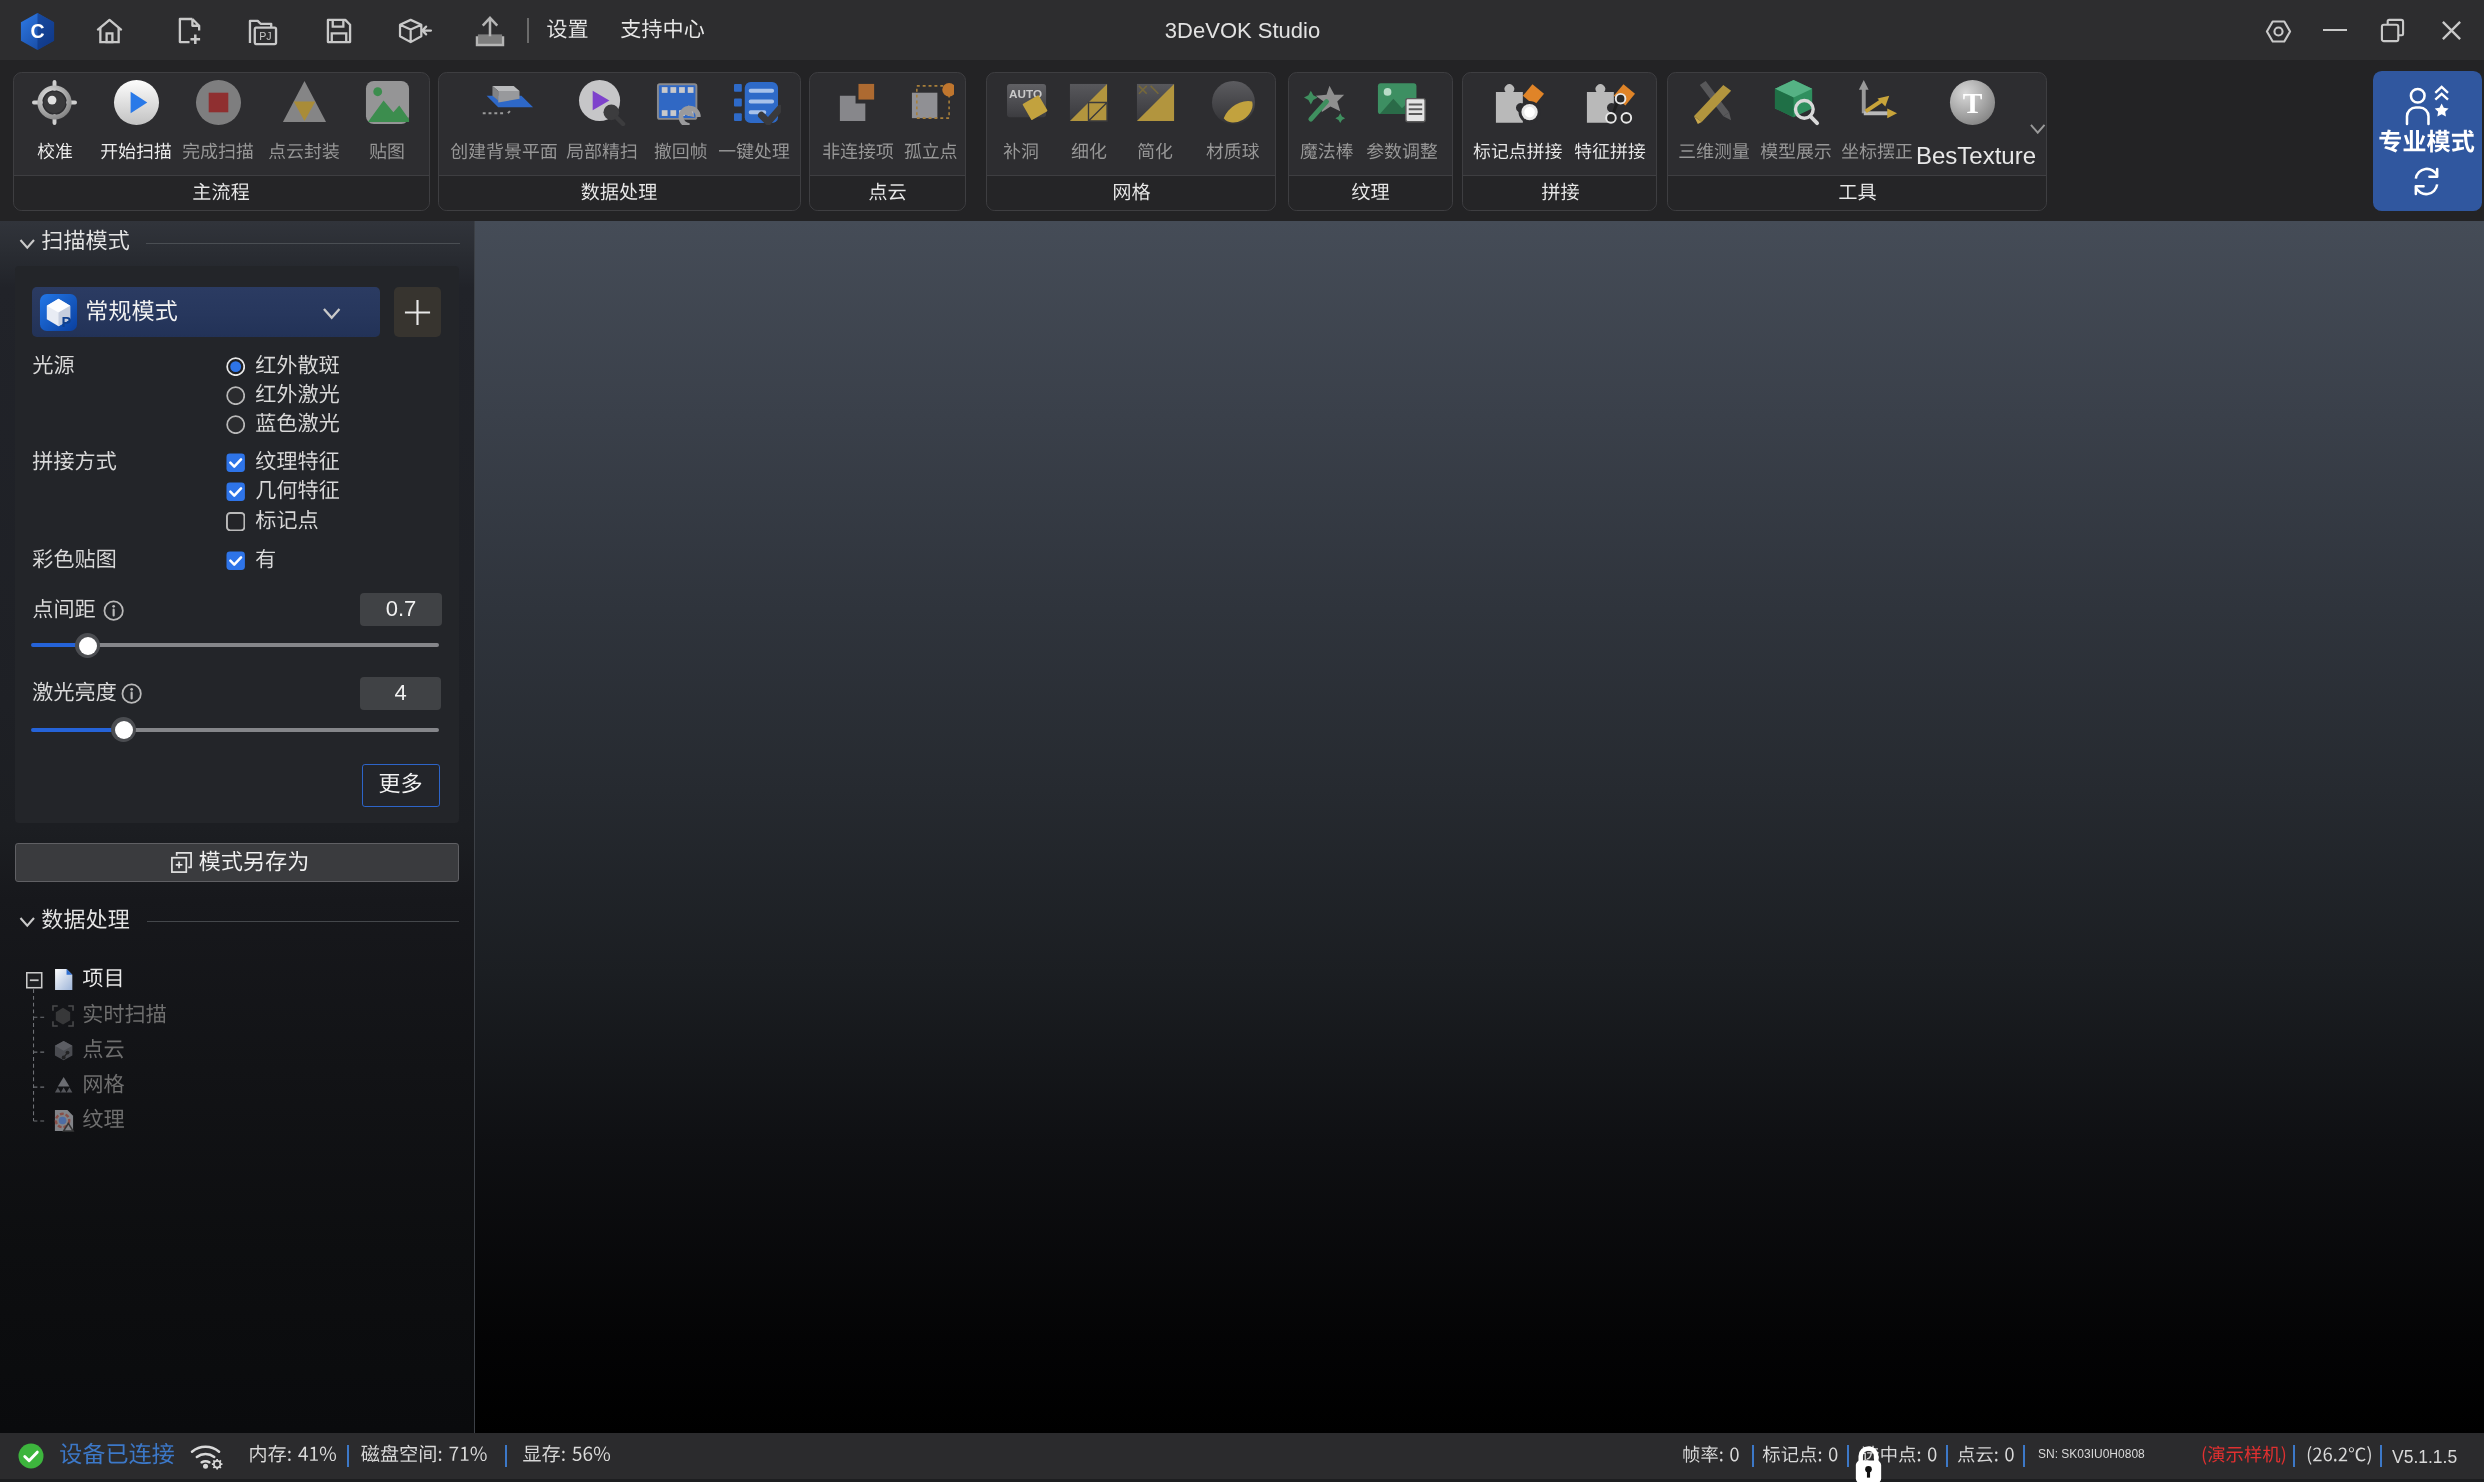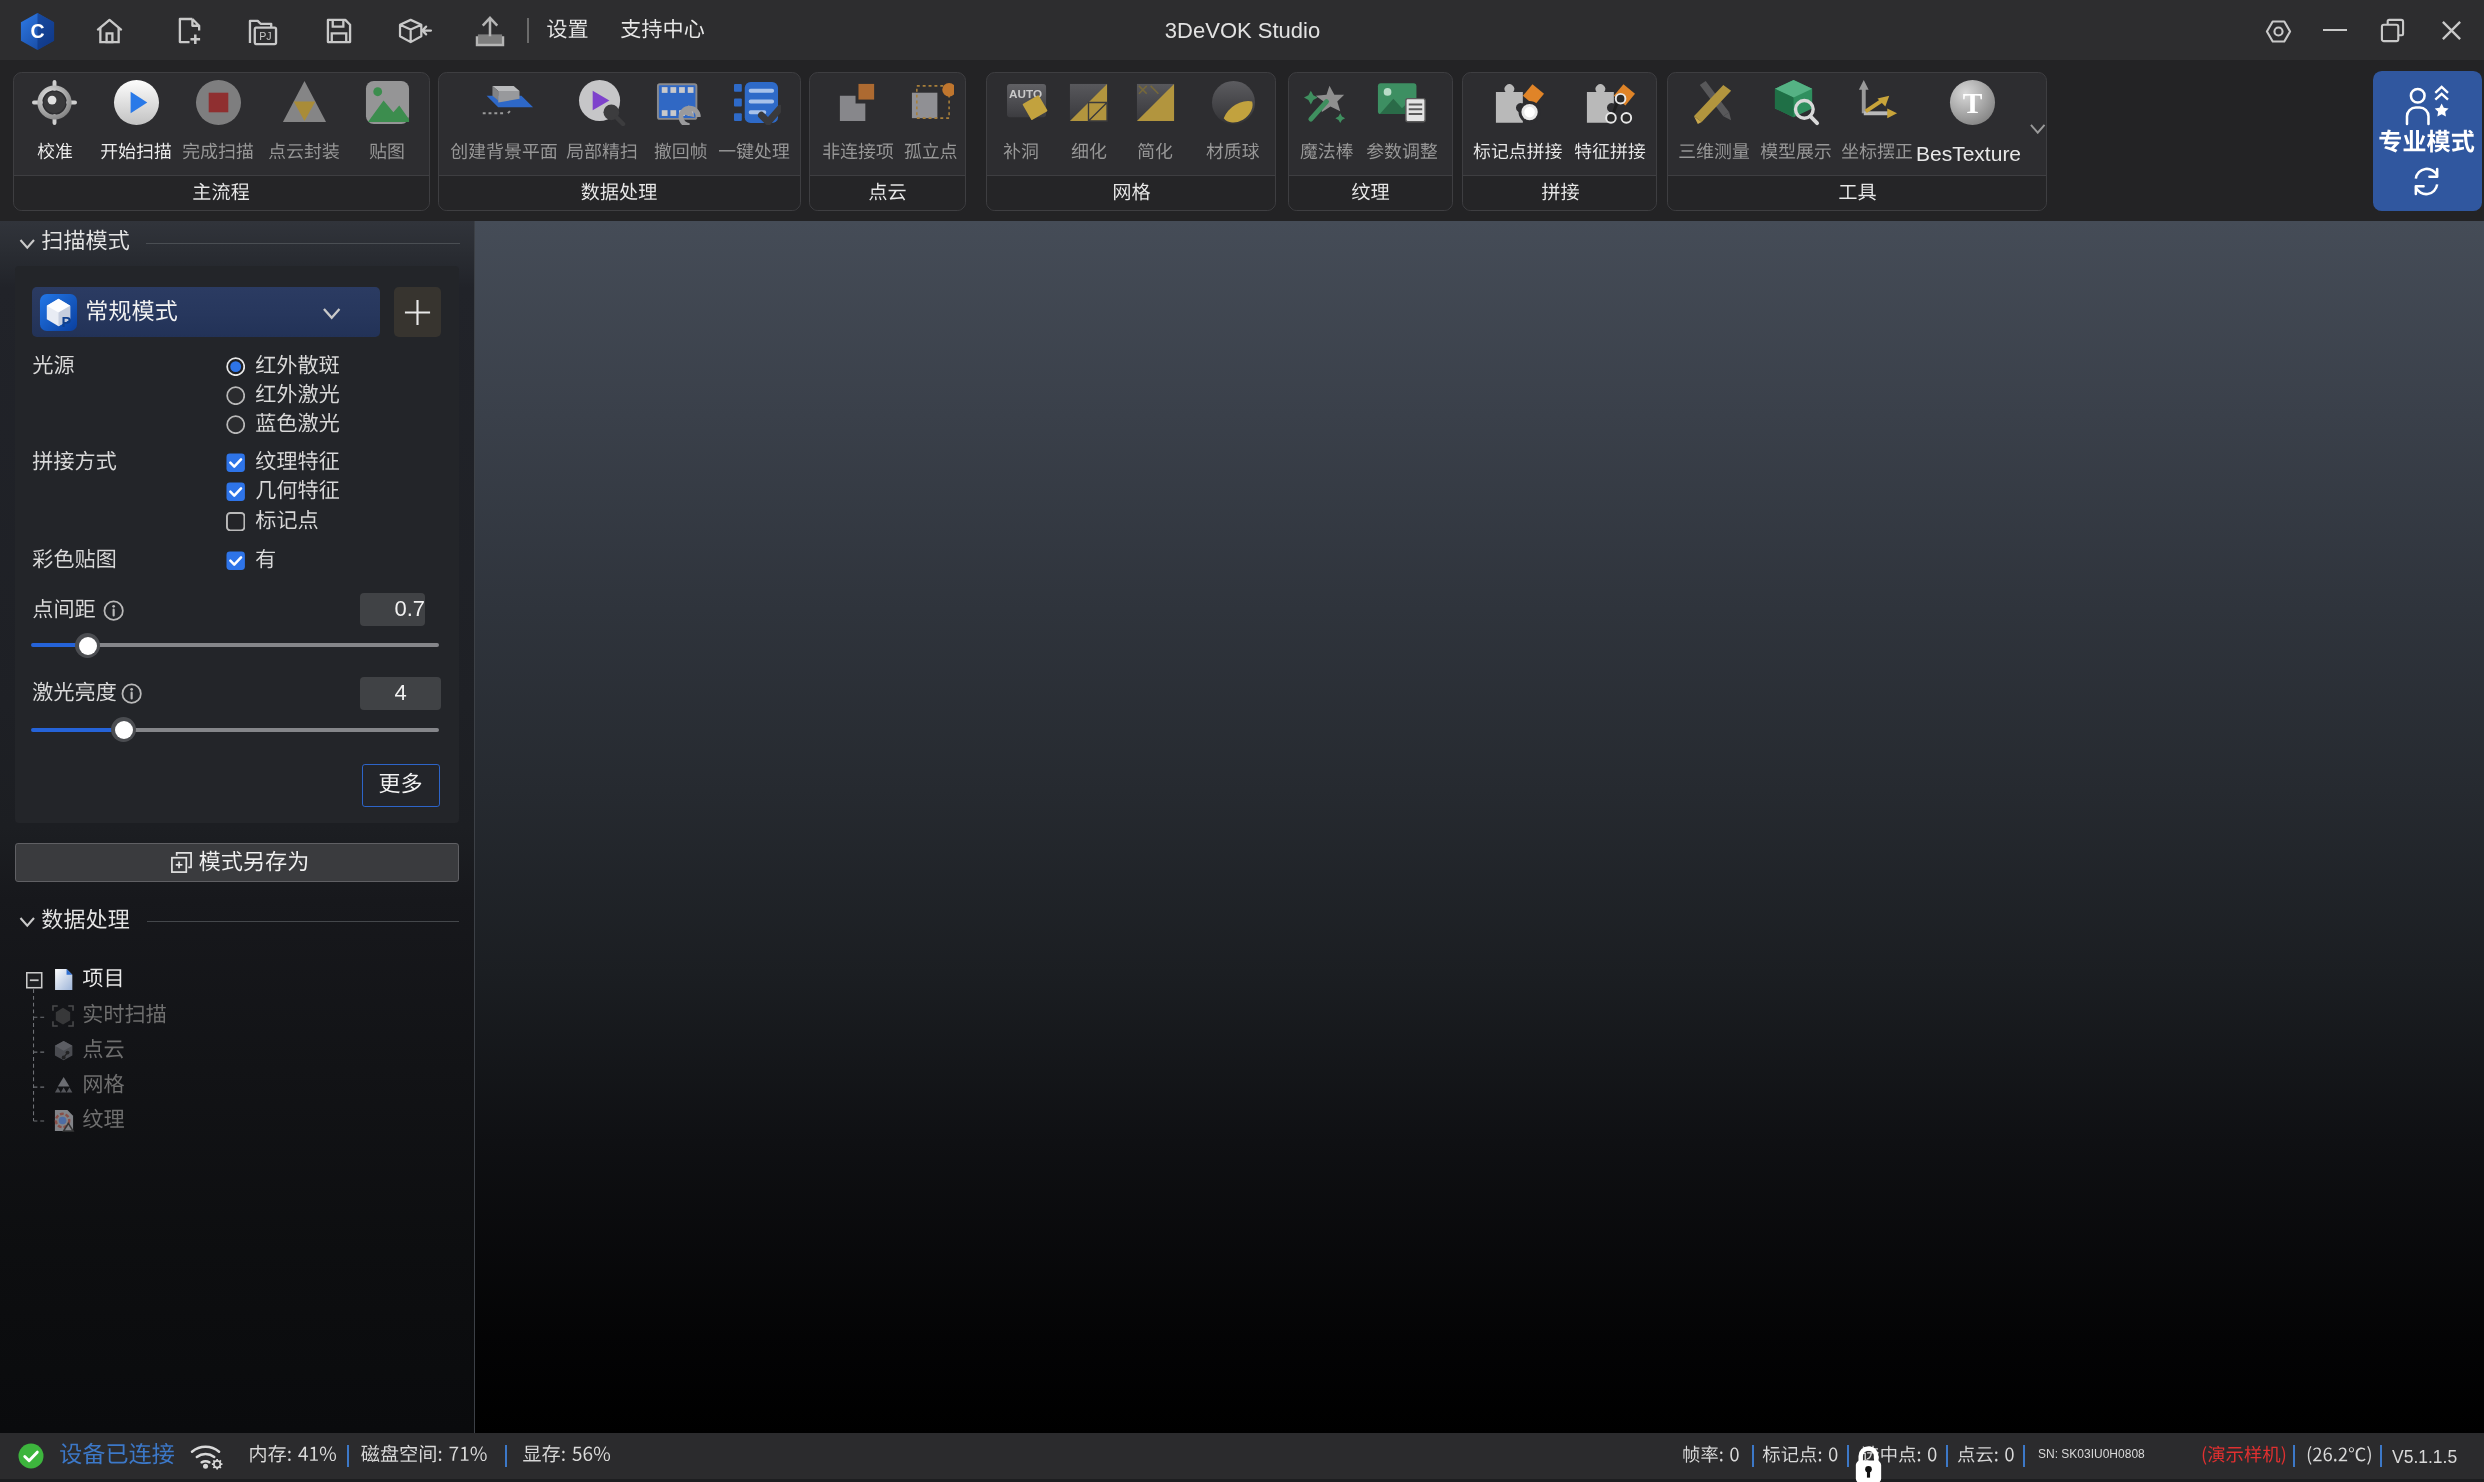--- a/index.html
+++ b/index.html
@@ -416,21 +416,21 @@
 <svg class="abs" style="left:1948px;top:78px" width="49" height="49" viewBox="0 0 50 50">
 <defs>
       <radialGradient id="bt" cx="0.35" cy="0.3" r="0.95">
 <stop offset="0" stop-color="#d9d9d9"></stop>
         <stop offset="1" stop-color="#6f6f6f"></stop>
       </radialGradient>
     </defs>
 <circle cx="25" cy="25" r="23" fill="url(#bt)"></circle>
 <text x="25" y="36" font-size="30" font-weight="bold" fill="#fff" text-anchor="middle" font-family="Liberation Serif">T</text>
   </svg>
-<div class="abs" style="left:1916px;top:142px;width:116px;color:#e8e8e8;font-size:21px;text-align:left">BesTexture</div>
+<div class="abs" style="left:1916px;top:142px;width:116px;color:#e8e8e8;font-size:24px;text-align:right">BesTexture</div>
 <svg class="abs" style="left:2030px;top:124px" width="15.5" height="9.7" viewBox="0 0 16 10">
     <path d="M1 1 L8 9 L15 1" fill="none" stroke="#9a9a9a" stroke-width="2"></path>
   </svg>
 <div class="abs" style="left:2373px;top:71px;width:109px;height:140px;background:#30579f;border-radius:8.7px"></div>
 <svg class="abs" style="left:2405px;top:85px" width="45" height="41" viewBox="0 0 46 42" fill="none" stroke="#fff" stroke-width="2.6">
 <circle cx="13" cy="11" r="7"></circle>
 <path d="M2 40 V32 a9 9 0 0 1 9 -9 h4 a9 9 0 0 1 9 9 v8" stroke-linecap="round"></path>
 <g stroke-width="2.4">
       <path d="M31 8 L37.5 2 L44 8"></path>
       <path d="M31 15 L37.5 9 L44 15"></path>
@@ -572,21 +572,21 @@
 <svg style="position:absolute;left:32px;top:598px;" width="64" height="25" fill="#d9d9d9" viewBox="0 0 66 26">
     <use href="#g13" transform="translate(0.0,19.4) scale(0.02200,-0.02200)"></use>
     <use href="#g103" transform="translate(22.0,19.4) scale(0.02200,-0.02200)"></use>
     <use href="#g104" transform="translate(44.0,19.4) scale(0.02200,-0.02200)"></use>
   </svg>
 <svg class="abs" style="left:103px;top:600px" width="21.3" height="21.3" viewBox="0 0 22 22">
 <circle cx="11" cy="11" r="9.5" fill="none" stroke="#b9b9b9" stroke-width="1.8"></circle>
 <path d="M11 10 V16" stroke="#b9b9b9" stroke-width="2.2" stroke-linecap="round"></path>
     <circle cx="11" cy="6.5" r="1.4" fill="#b9b9b9"></circle>
   </svg>
-<div class="abs" style="left:360px;top:593px;width:65px;height:33px;background:#404245;border-radius:3.9px;color:#f2f2f2;font-size:22px;text-align:right;line-height:32px">0.7</div>
+<div class="abs" style="left:360px;top:593px;width:82px;height:33px;background:#404245;border-radius:3.9px;color:#f2f2f2;font-size:22px;text-align:center;line-height:32px">0.7</div>
 <div class="abs" style="left:31px;top:643px;width:56px;height:3.9px;background:#2563d8;border-radius:1.9px"></div>
 <div class="abs" style="left:87px;top:643px;width:352px;height:3.9px;background:#85868a;border-radius:1.9px"></div>
 <div class="abs" style="left:75px;top:633px;width:25px;height:25px;border-radius:50%;background:#4b4d51"></div>
 <div class="abs" style="left:79px;top:637px;width:18.4px;height:18.4px;border-radius:50%;background:#fff"></div>
 <svg style="position:absolute;left:32px;top:681px;" width="85" height="25" fill="#d9d9d9" viewBox="0 0 88 26">
     <use href="#g95" transform="translate(0.0,19.4) scale(0.02200,-0.02200)"></use>
     <use href="#g89" transform="translate(22.0,19.4) scale(0.02200,-0.02200)"></use>
     <use href="#g105" transform="translate(44.0,19.4) scale(0.02200,-0.02200)"></use>
     <use href="#g106" transform="translate(66.0,19.4) scale(0.02200,-0.02200)"></use>
   </svg>

